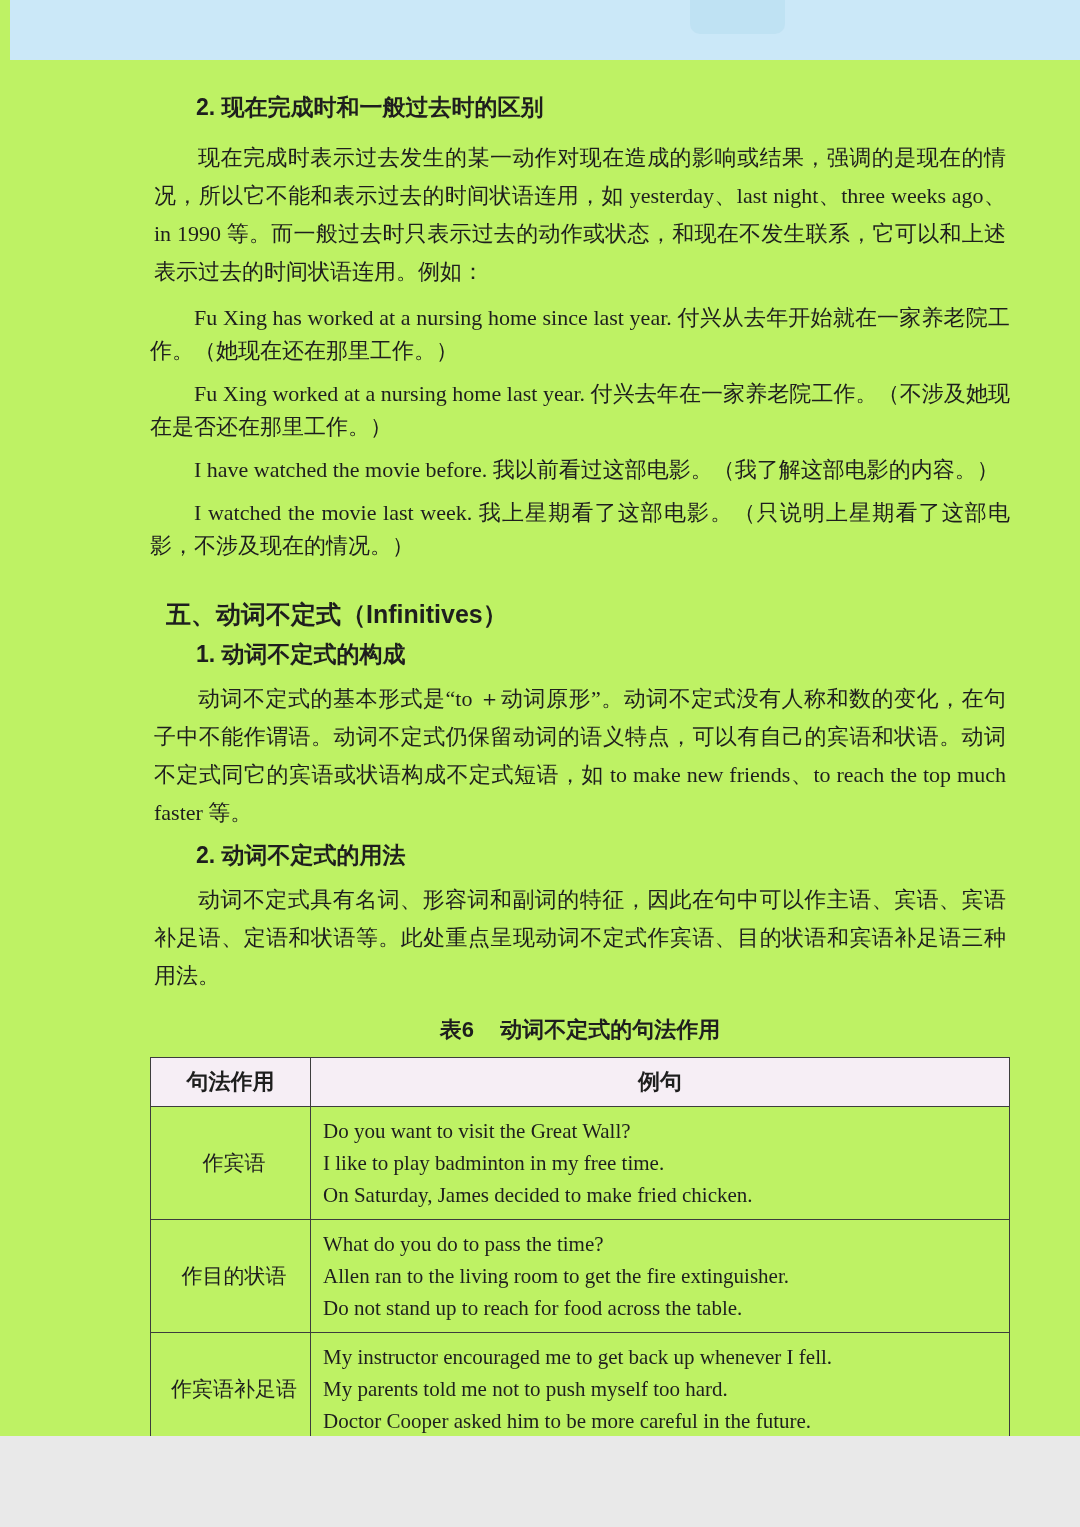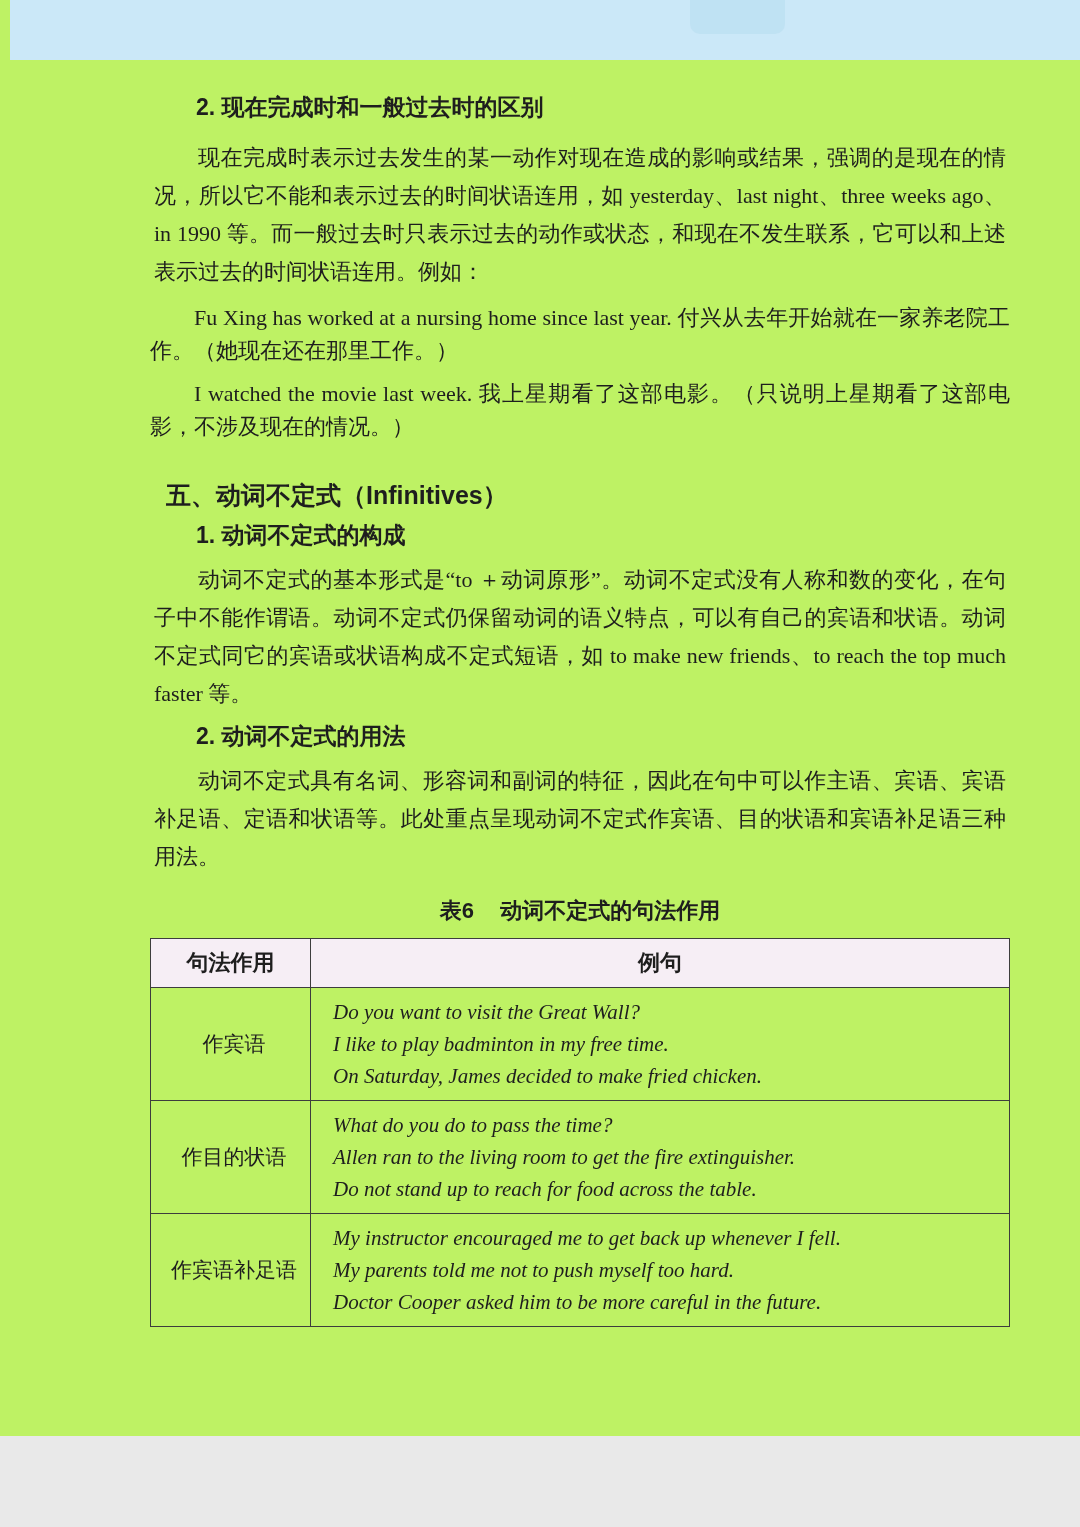--- a/index.html
+++ b/index.html
@@ -87,22 +87,21 @@
   }
   col.c-role { width: 160px; }
   td.role {
     text-align: center;
     vertical-align: middle;
     font-size: 21px;
     padding-left: 8px;
   }
   td.ex {
     vertical-align: middle;
-    padding: 8px 10px 8px 22px;
-    font-style: italic;
+    padding: 8px 10px 8px 12px;
   }
   td.ex .exline {
     font-size: 21px;
     line-height: 32px;
   }
   .footer {
     position: absolute;
     top: 1448px;
     right: 52px;
     display: flex;
@@ -134,20 +133,22 @@
   <div class="top-band">
     <div class="band-smudge"></div>
   </div>
 
   <div class="content">
 
     <h3 class="h-sub">2. 现在完成时和一般过去时的区别</h3>
     <p class="body">现在完成时表示过去发生的某一动作对现在造成的影响或结果，强调的是现在的情况，所以它不能和表示过去的时间状语连用，如 yesterday、last night、three weeks ago、in 1990 等。而一般过去时只表示过去的动作或状态，和现在不发生联系，它可以和上述表示过去的时间状语连用。例如：</p>
 
     <p class="example">Fu Xing has worked at a nursing home since last year. 付兴从去年开始就在一家养老院工作。（她现在还在那里工作。）</p>
+    <p class="example">Fu Xing worked at a nursing home last year. 付兴去年在一家养老院工作。（不涉及她现在是否还在那里工作。）</p>
+    <p class="example">I have watched the movie before. 我以前看过这部电影。（我了解这部电影的内容。）</p>
     <p class="example">I watched the movie last week. 我上星期看了这部电影。（只说明上星期看了这部电影，不涉及现在的情况。）</p>
 
     <h2 class="h-main">五、动词不定式（Infinitives）</h2>
 
     <h3 class="h-sub sub-heading">1. 动词不定式的构成</h3>
     <p class="body tight">动词不定式的基本形式是“to ＋动词原形”。动词不定式没有人称和数的变化，在句子中不能作谓语。动词不定式仍保留动词的语义特点，可以有自己的宾语和状语。动词不定式同它的宾语或状语构成不定式短语，如 to make new friends、to reach the top much faster 等。</p>
 
     <h3 class="h-sub sub-heading">2. 动词不定式的用法</h3>
     <p class="body tight">动词不定式具有名词、形容词和副词的特征，因此在句中可以作主语、宾语、宾语补足语、定语和状语等。此处重点呈现动词不定式作宾语、目的状语和宾语补足语三种用法。</p>
 

